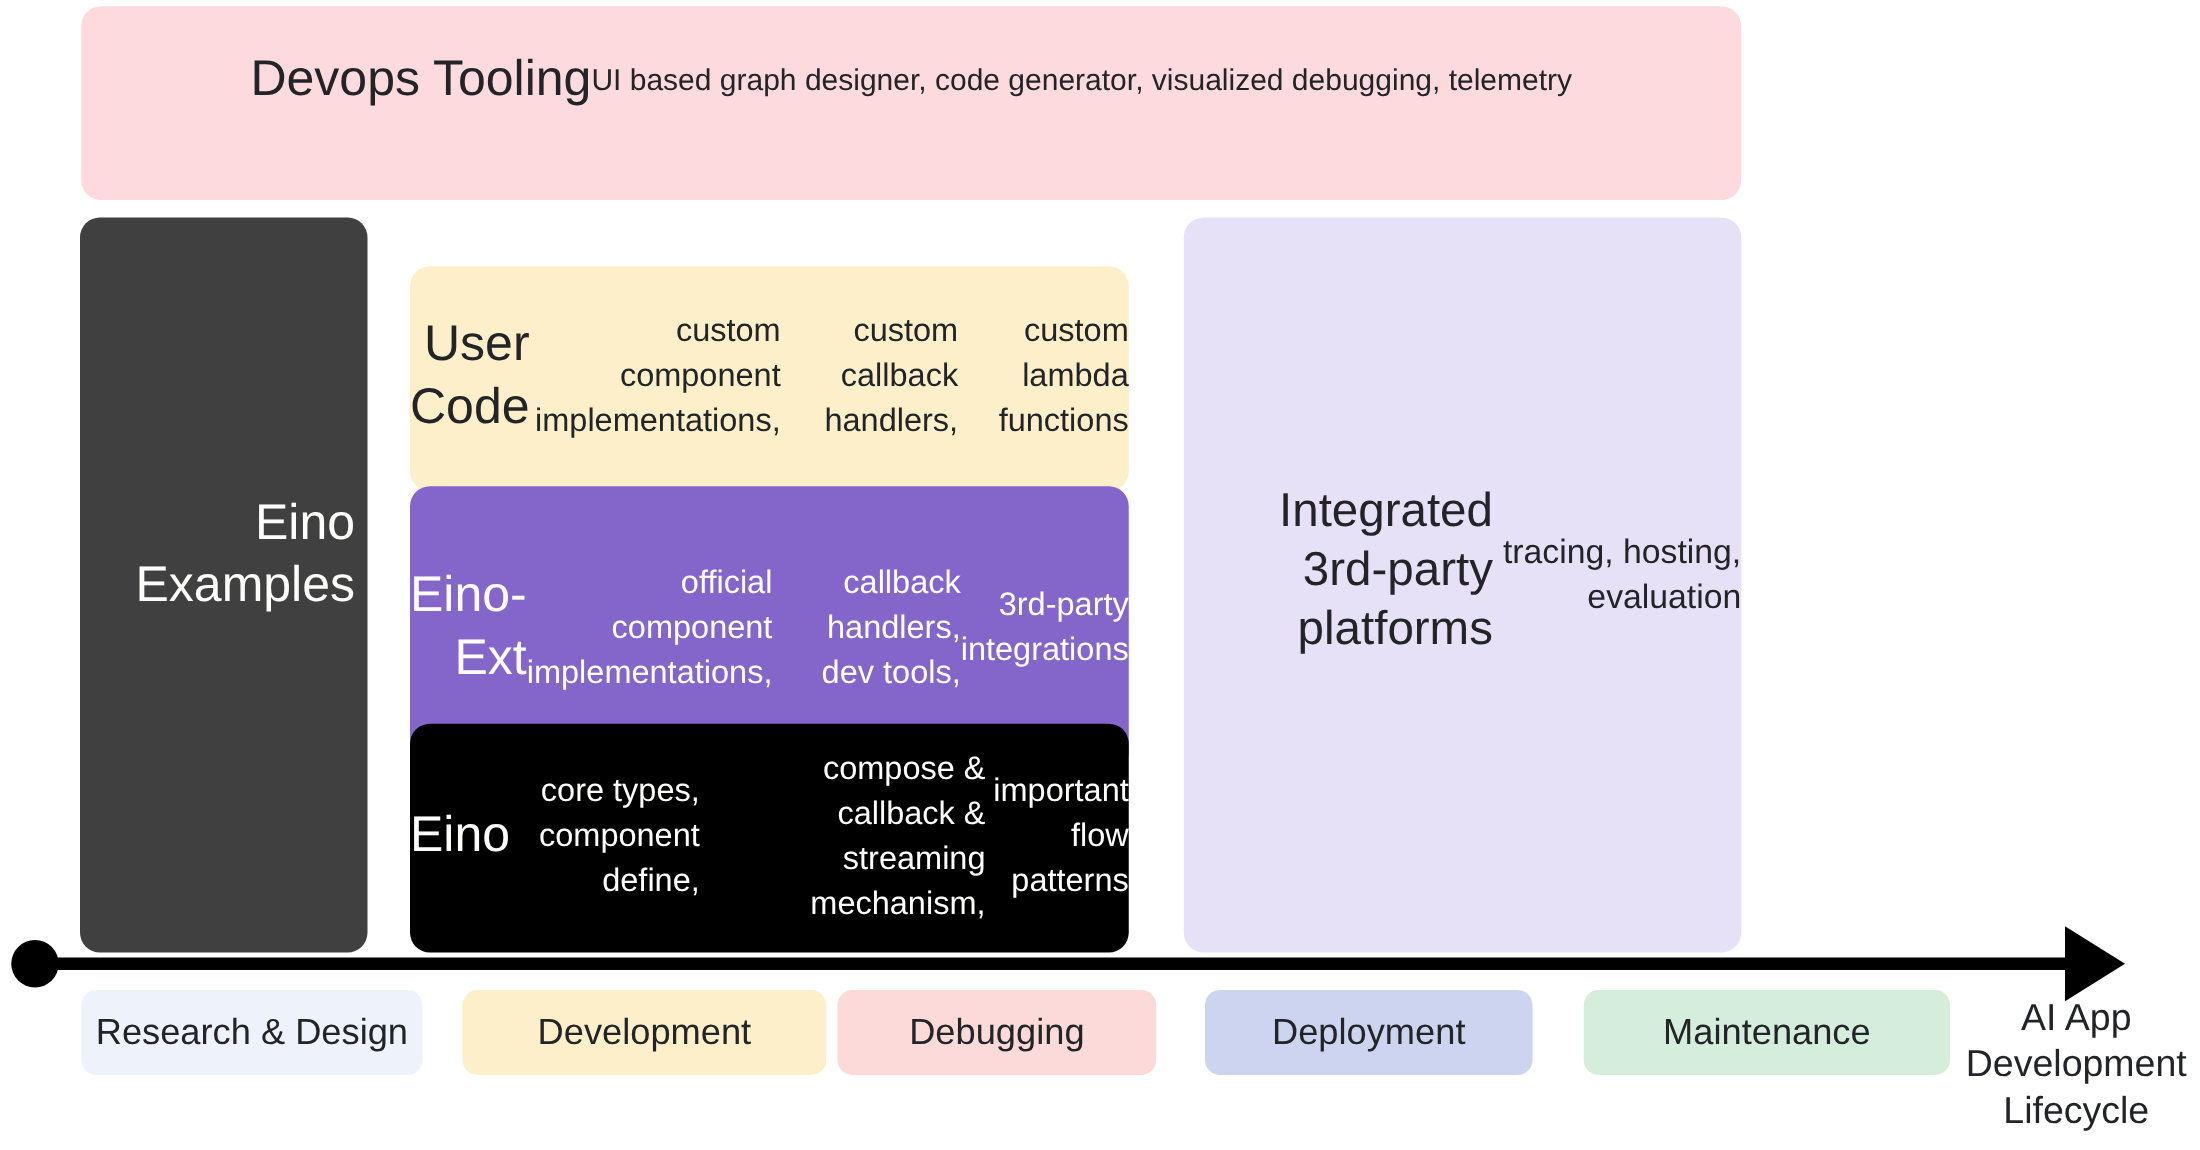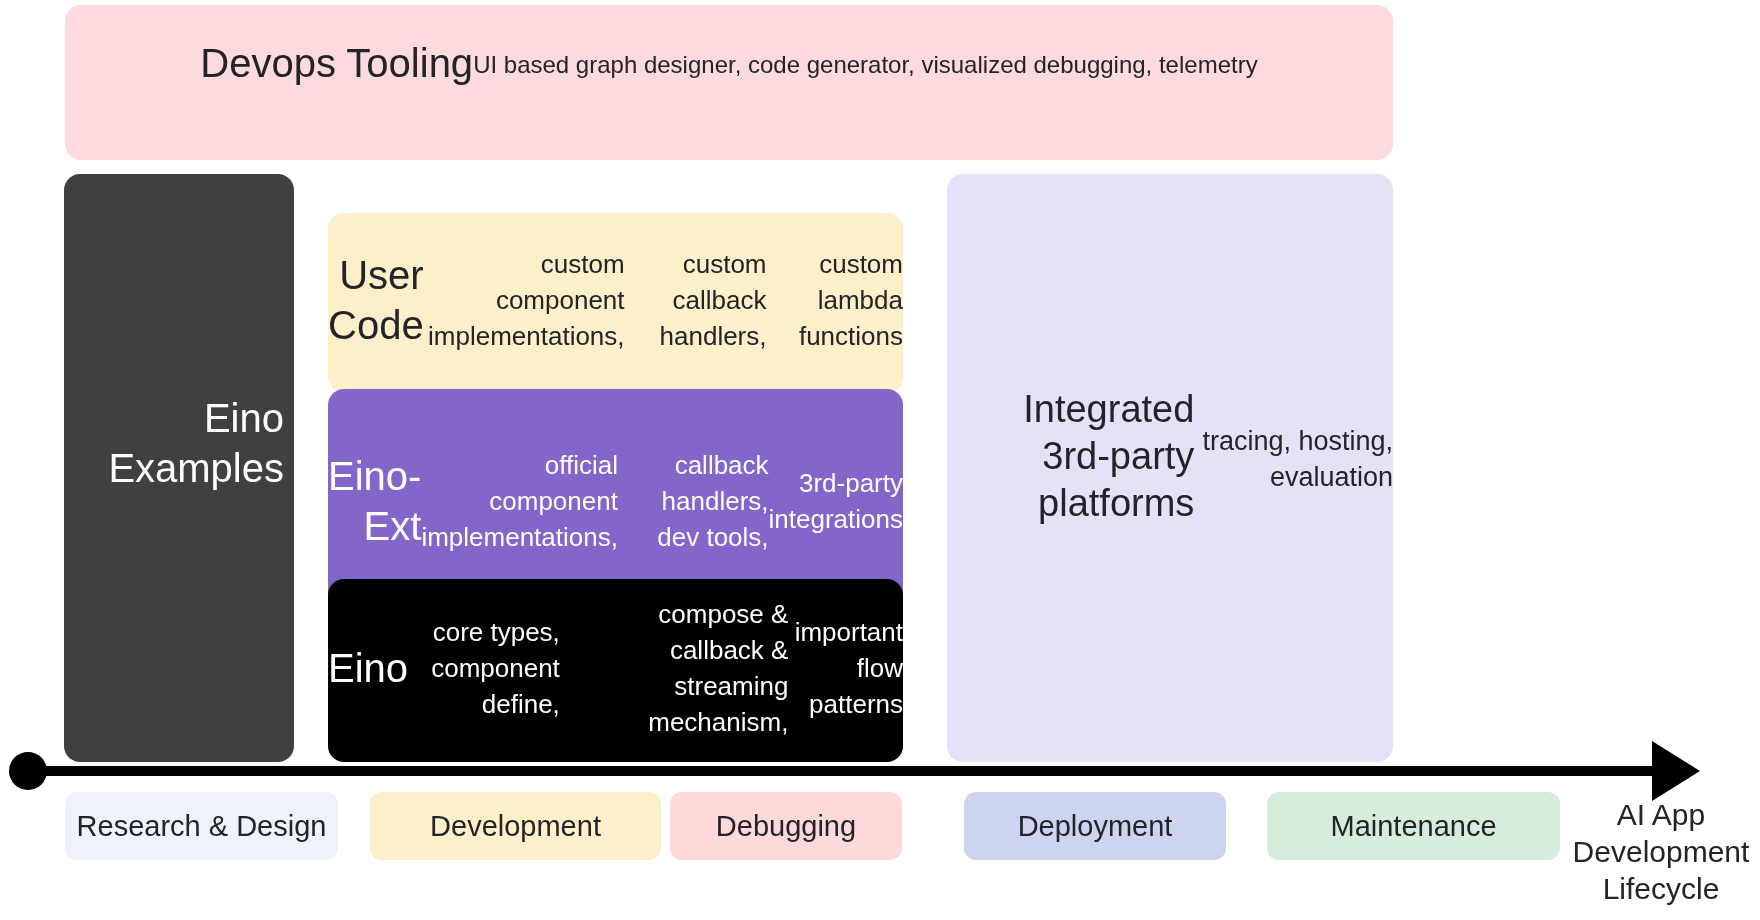--- a/index.html
+++ b/index.html
@@ -26,21 +26,21 @@
 
   .axis-line{position:absolute;left:28px;top:766px;width:1627px;height:10px;background:#000;}
   .axis-dot{position:absolute;left:9px;top:752px;width:38px;height:38px;border-radius:50%;background:#000;}
   .axis-head{position:absolute;left:1652px;top:741px;width:0;height:0;
              border-top:30px solid transparent;border-bottom:30px solid transparent;border-left:48px solid #000;}
 
   .stage{position:absolute;top:792px;height:68px;border-radius:12px;display:flex;align-items:center;
          justify-content:center;font-size:29px;color:#232428;box-sizing:border-box;}
   .stage0{left:65px;width:273px;}
   .stage1{left:370px;width:291px;}
-  .stage2{left:670px;width:232px;}
+  .stage2{left:670px;width:255px;}
   .stage3{left:964px;width:262px;}
   .stage4{left:1267px;width:293px;}
 
   .lifecycle{position:absolute;left:1562px;top:796px;width:198px;text-align:center;
              font-size:30px;line-height:37px;color:#232428;}
 </style>
 </head>
 <body>
 
 <div class="canvas">

